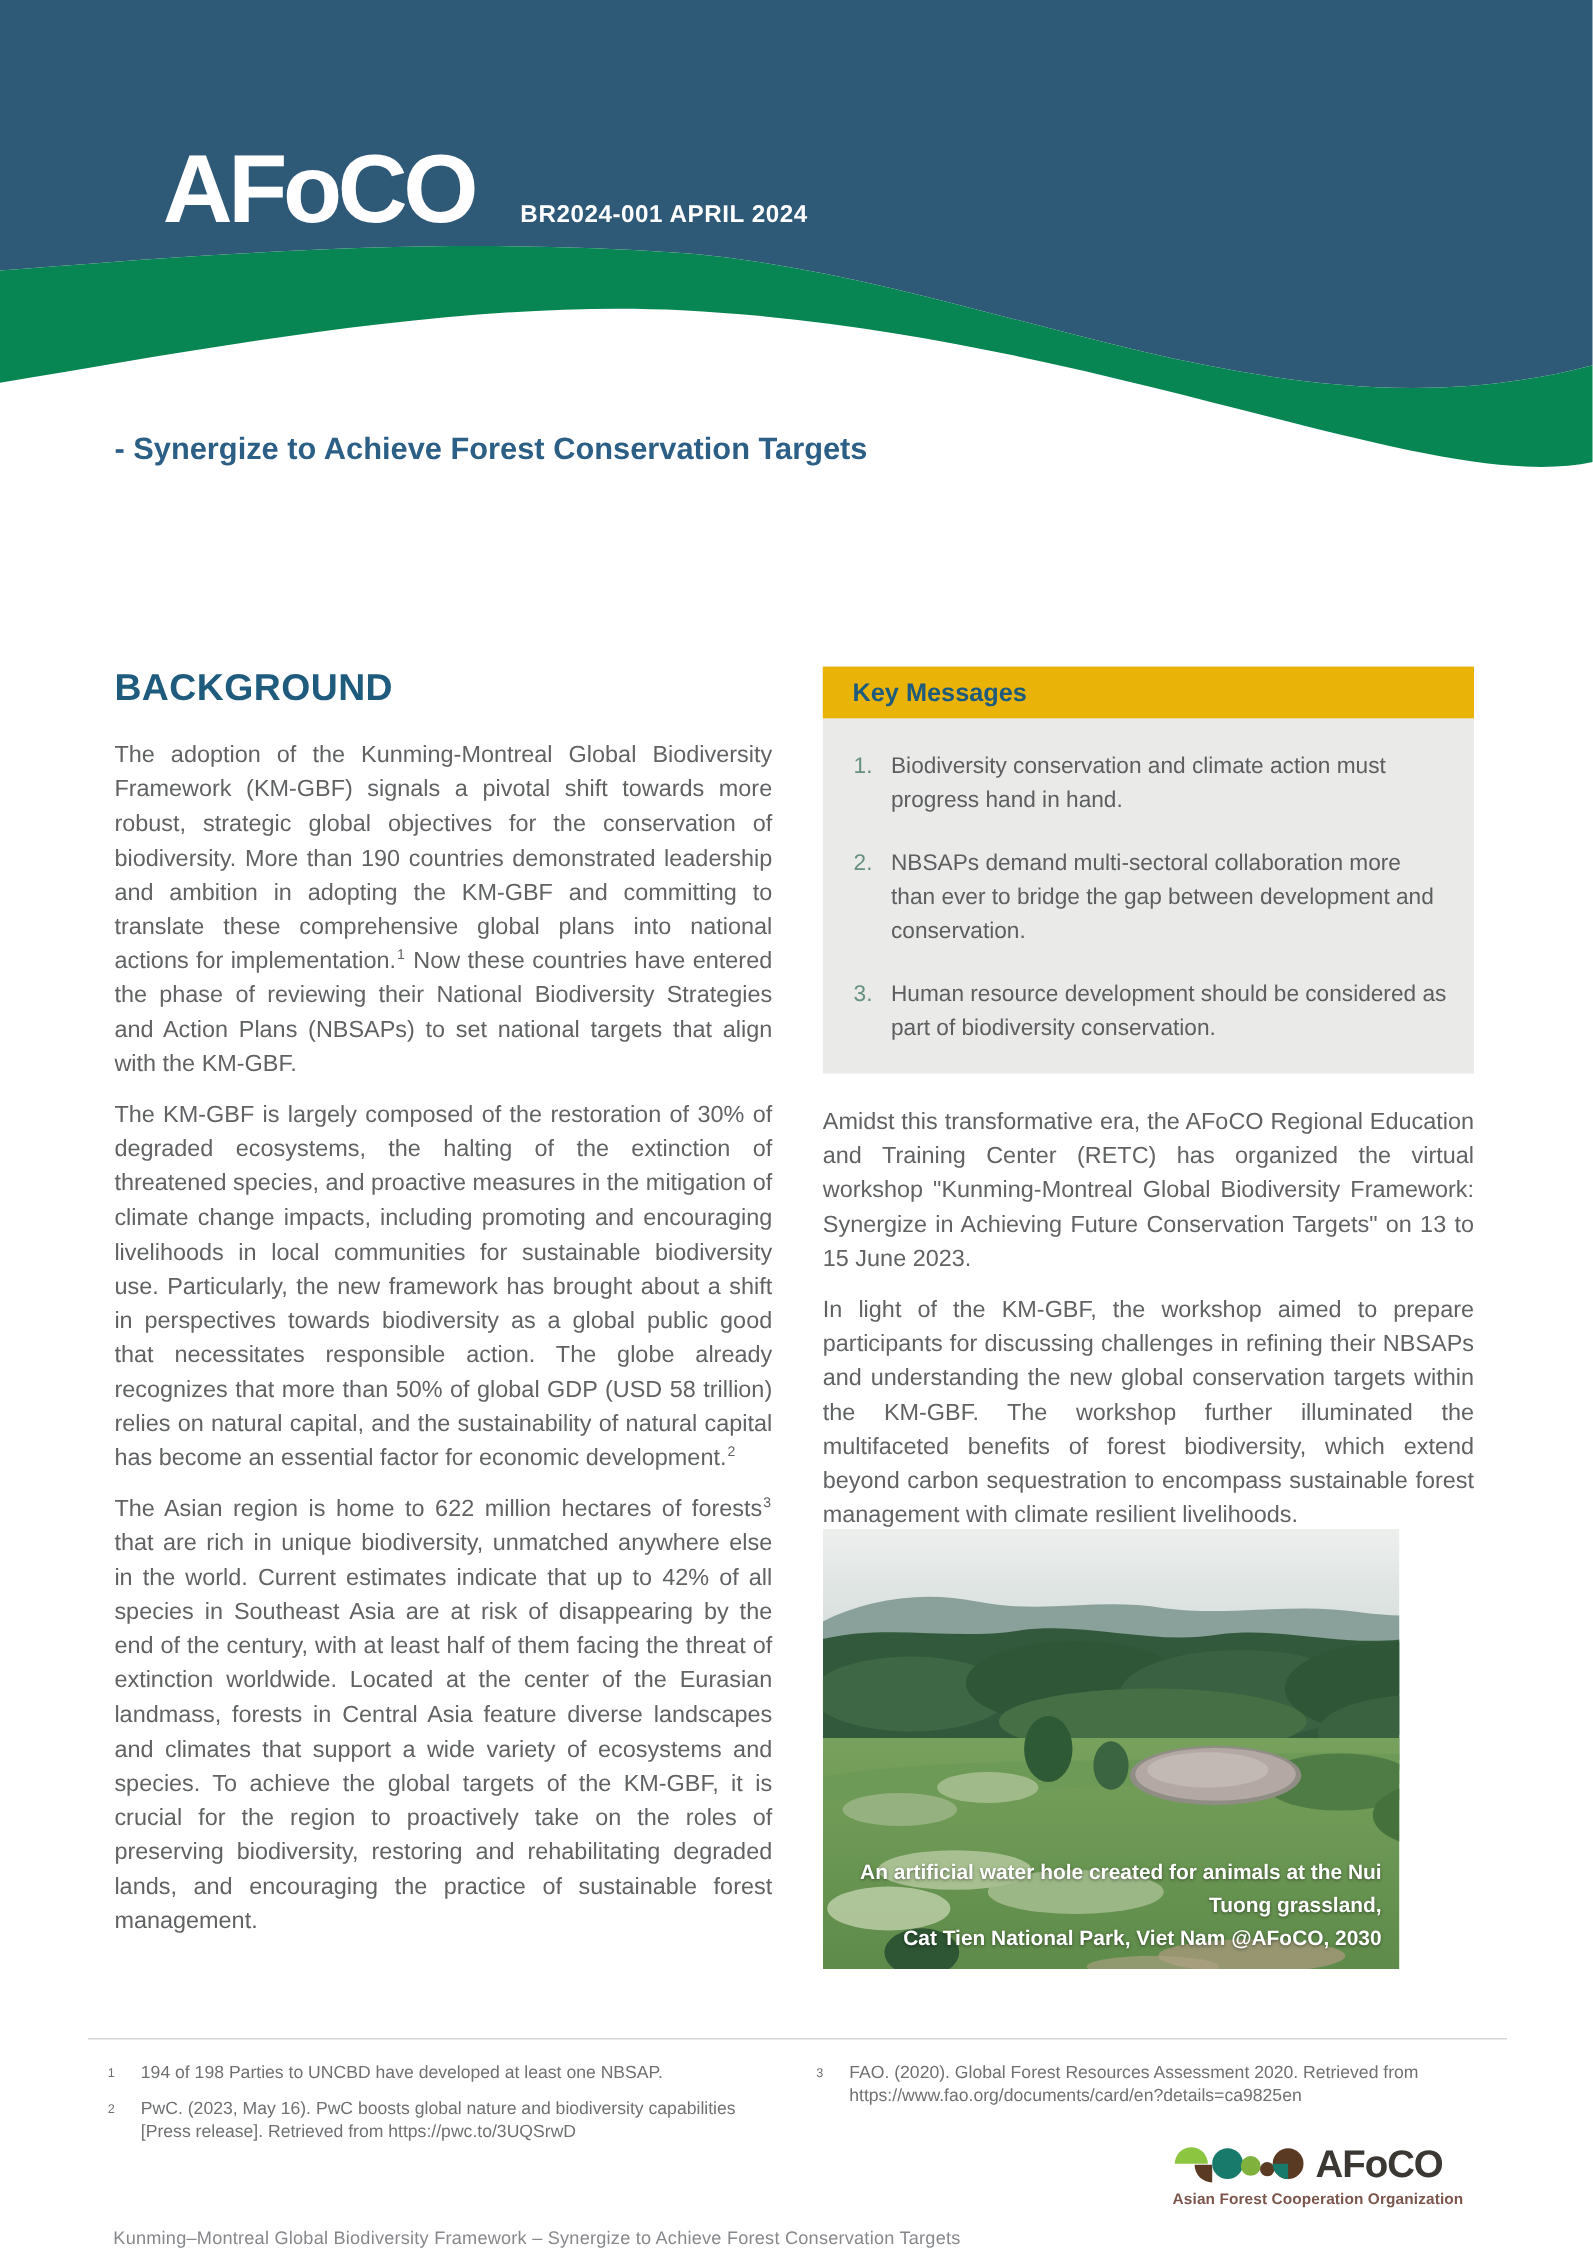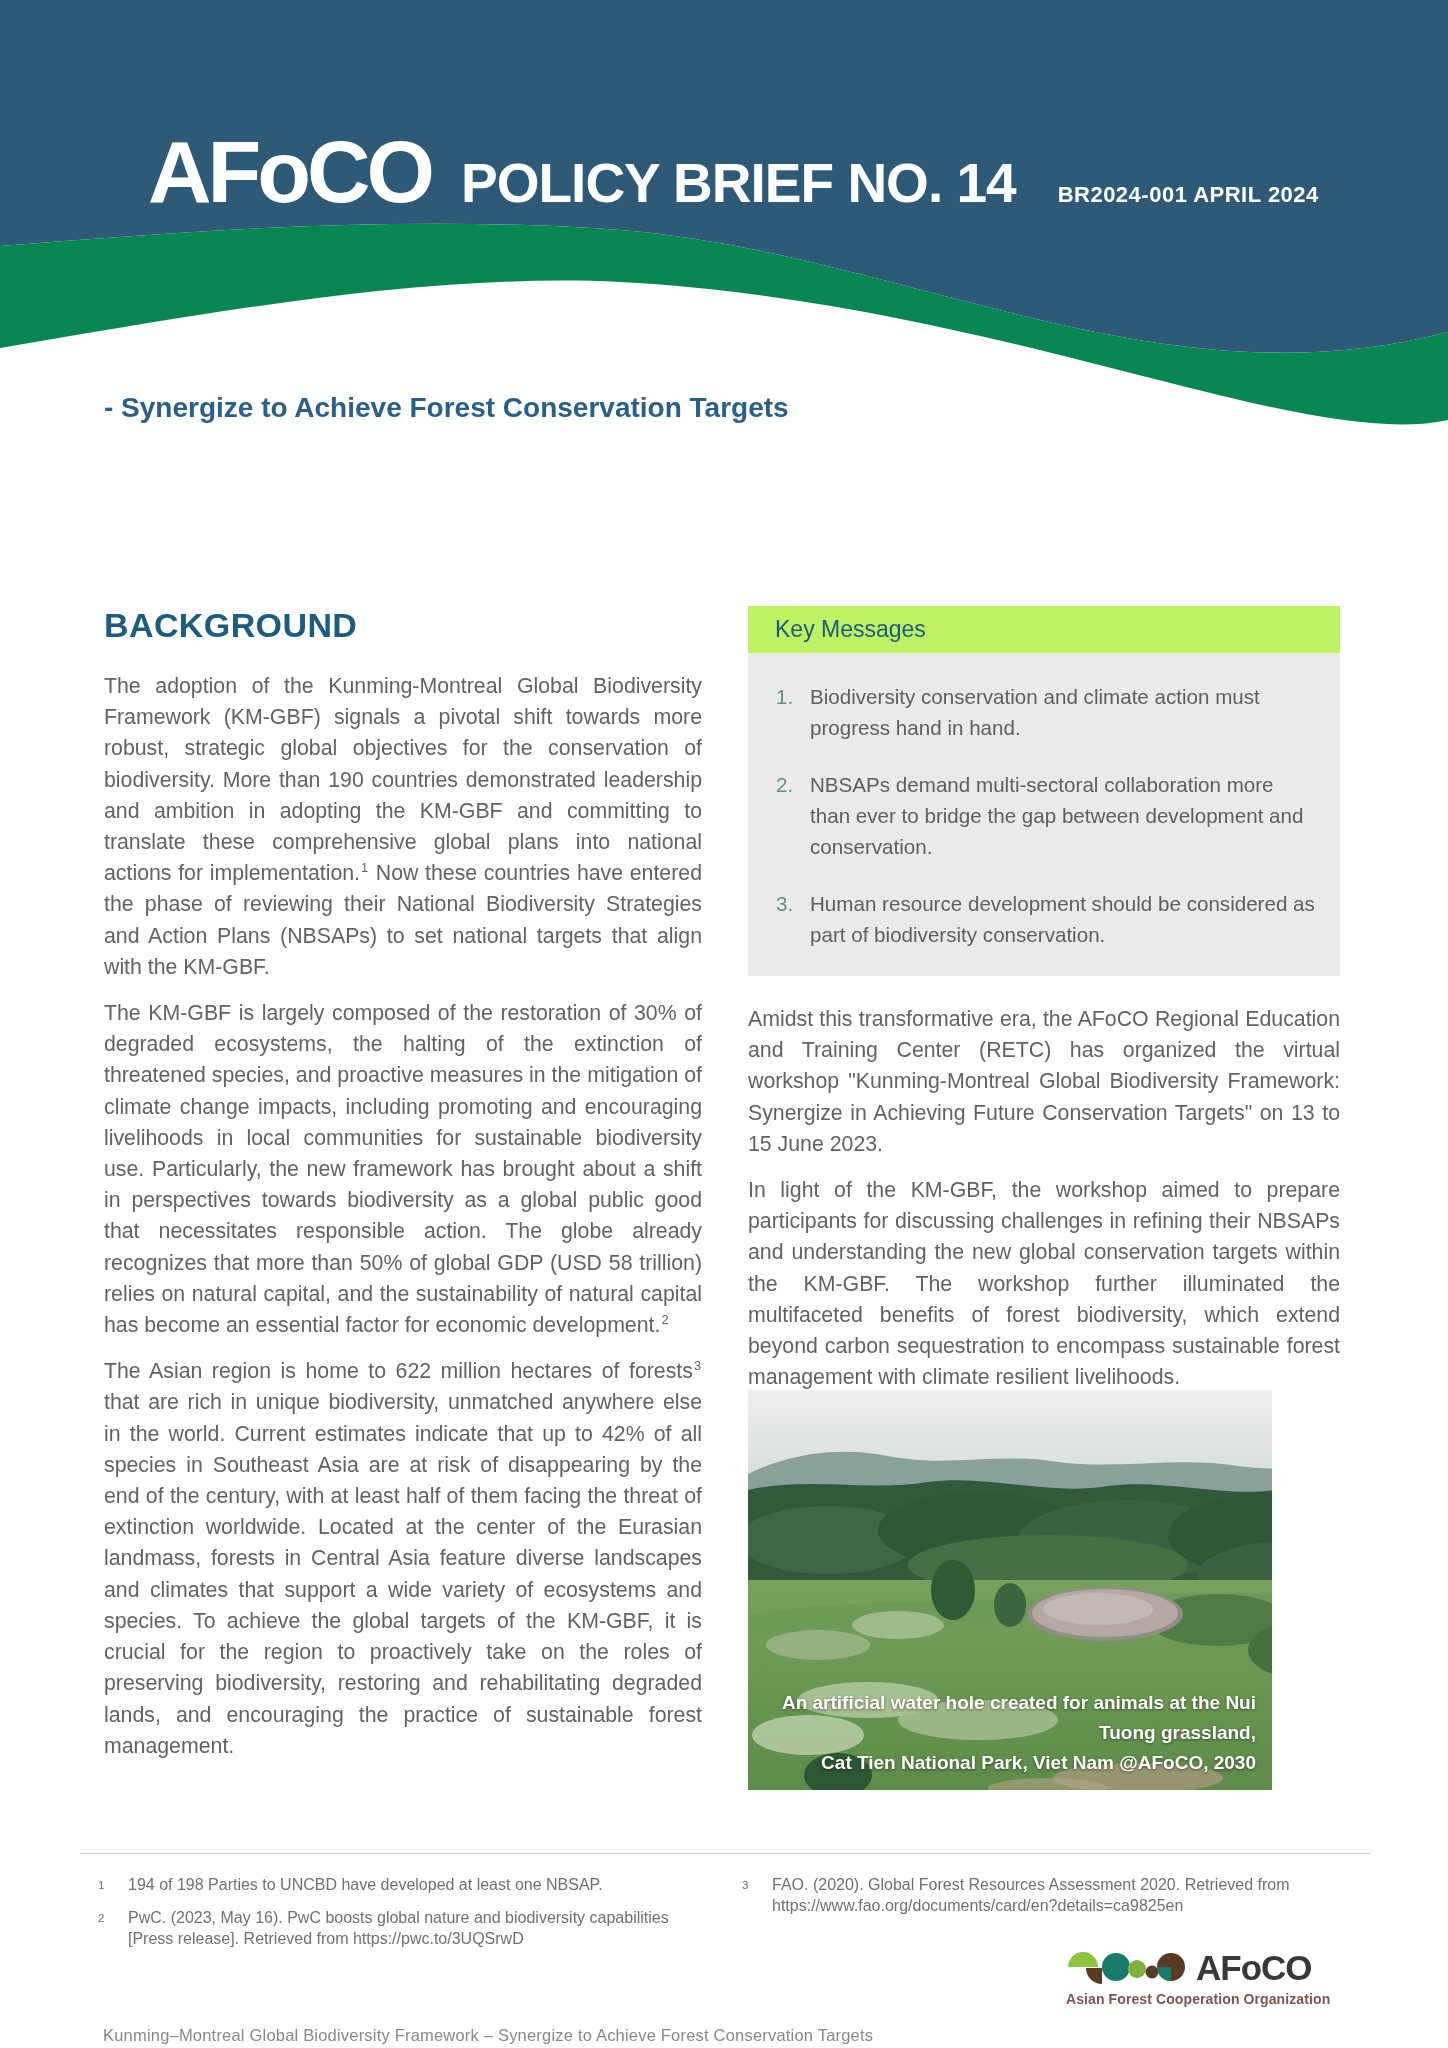--- a/index.html
+++ b/index.html
@@ -21,21 +21,21 @@
 
   
   .col-left{position:absolute;left:104px;top:606px;width:598px;}
   .col-right{position:absolute;left:748px;top:606px;width:592px;height:1200px;}
   h2.sect{font-size:34px;font-weight:700;color:#1E5B7D;letter-spacing:.4px;margin:0 0 26px 0;}
   .para{font-size:21.3px;line-height:31.2px;color:#606264;text-align:justify;margin:0 0 15px 0;}
   .para sup{font-size:.6em;line-height:0;vertical-align:super;padding:0 1px;}
 
   
   .keybox{background:#EAEBE8;}
-  .keyhead{background:#bef264;color:#1E5B7D;font-size:23px;font-weight:400;
+  .keyhead{background:#eab308;color:#1E5B7D;font-size:23px;font-weight:700;
            padding:10px 10px 10px 27px;}
   .keylist{padding:28px 24px 26px 28px;}
   .kitem{display:flex;margin-bottom:26px;}
   .kitem:last-child{margin-bottom:0;}
   .knum{color:#66907F;width:34px;flex:none;font-size:20.6px;line-height:31px;}
   .ktxt{font-size:20.6px;line-height:31px;color:#5C5E60;}
 
   .rpara-wrap{margin-top:28px;}
 
   
@@ -64,21 +64,20 @@
 <div class="page">
 
   <div class="hero">
     <svg width="1448" height="470" viewBox="0 0 1448 470" aria-hidden="true">
       <path d="M0,0 H1448 V332 C1160,408 900,252 620,230 C400,214 180,232 0,246 Z" fill="#2E5977"></path>
       <path d="M0,246 C180,232 400,214 620,230 C900,252 1160,408 1448,332
                L1448,420 C1300,452 1000,302 620,282 C420,272 180,318 0,348 Z" fill="#078552"></path>
     </svg>
     <div class="hero-row">
       <span class="logo-text">AFoCO</span>
-      <span class="brief-title">POLICY BRIEF NO. 14</span>
       <span class="issue">BR2024-001 APRIL 2024</span>
     </div>
   </div>
 
   <div class="doc-title">
     <div class="l2">- Synergize to Achieve Forest Conservation Targets</div>
   </div>
 
   <div class="col-left">
     <h2 class="sect">BACKGROUND</h2>

